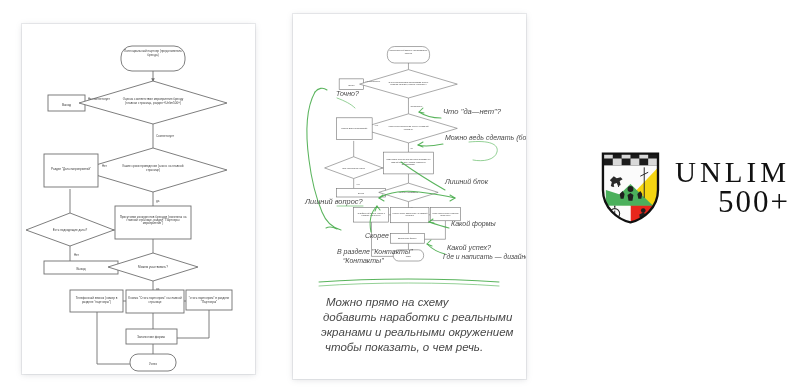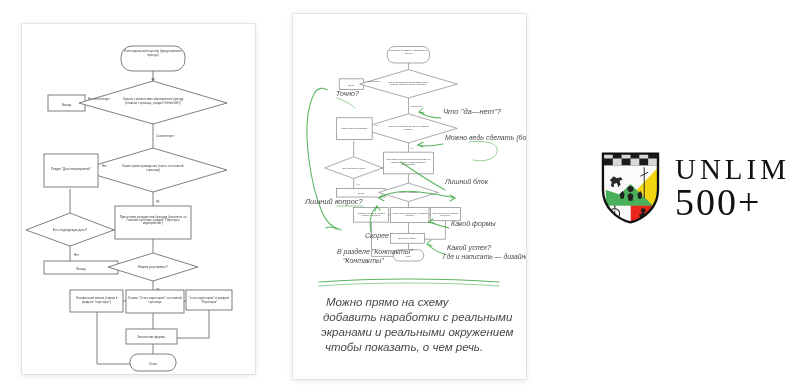--- a/index.html
+++ b/index.html
@@ -36,21 +36,21 @@
   .hw{fill:#55b359;font-family:"Liberation Serif",serif;font-style:italic;opacity:.95;}
 
   
   #logo-block{position:absolute;left:600px;top:140px;width:190px;height:96px;
     display:flex;align-items:center;gap:14px;}
   #logo-word{display:flex;flex-direction:column;justify-content:center;line-height:.96;}
   #logo-word .l1,#logo-word .l2{
     font-family:"Liberation Serif",serif;color:#111111;letter-spacing:4px;
   }
   #logo-word .l1{font-size:29px;}
-  #logo-word .l2{font-size:38px;letter-spacing:2px;}
+  #logo-word .l2{font-size:31px;letter-spacing:2px;text-align:right;}
 </style>
 </head>
 <body>
 
 <div class="stage">
 
   <div class="card" id="card-clean">
     <svg class="fc" width="233" height="350" viewBox="0 0 233 350">
 
       <g>

